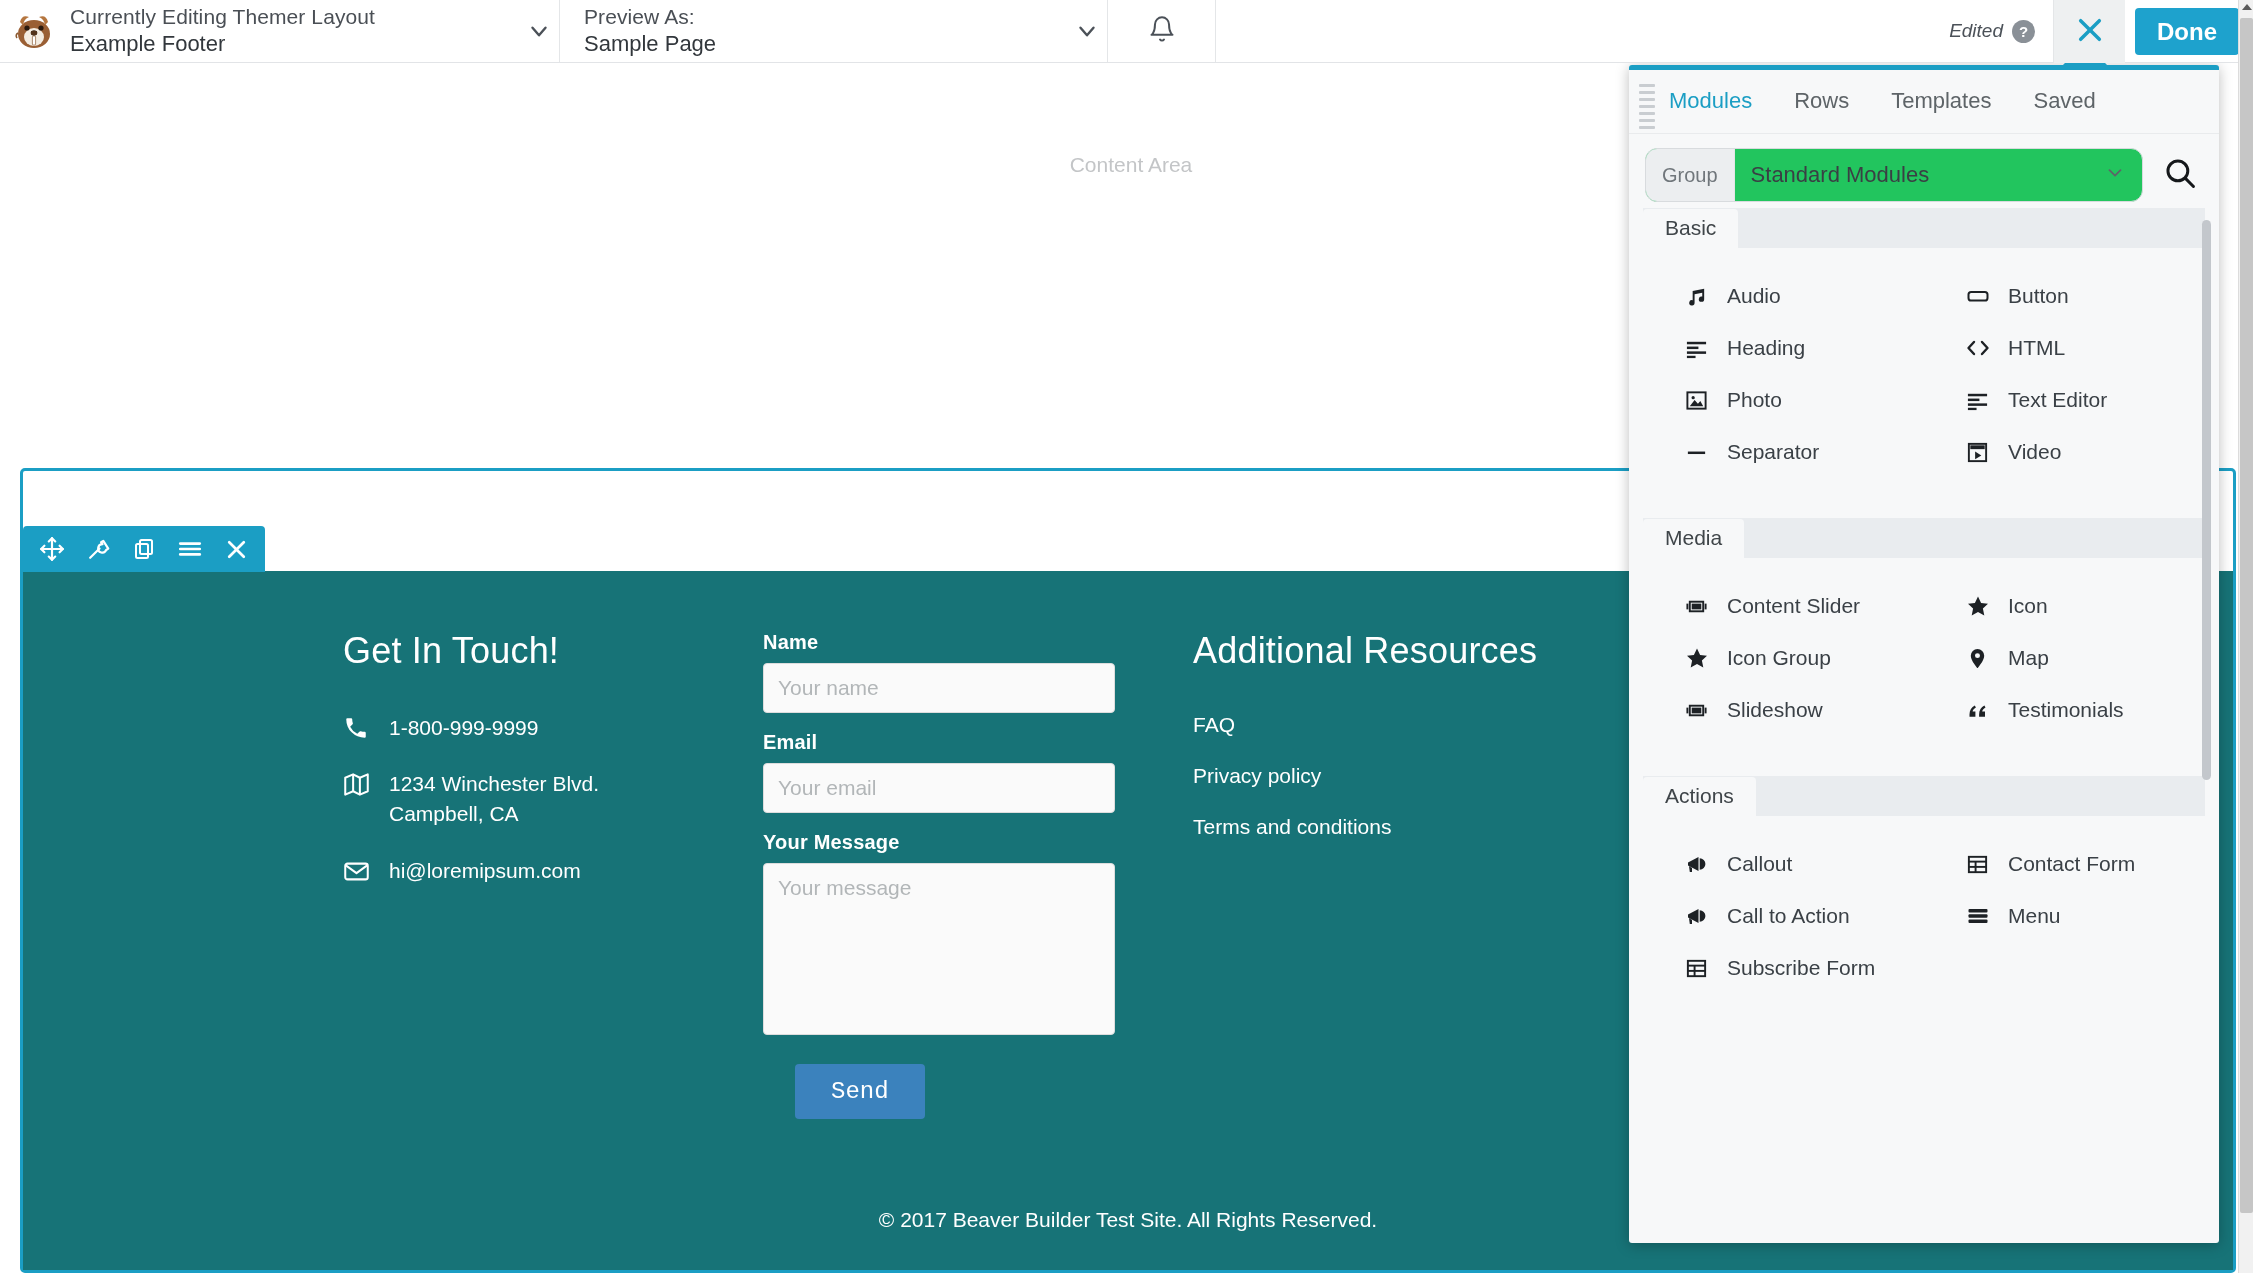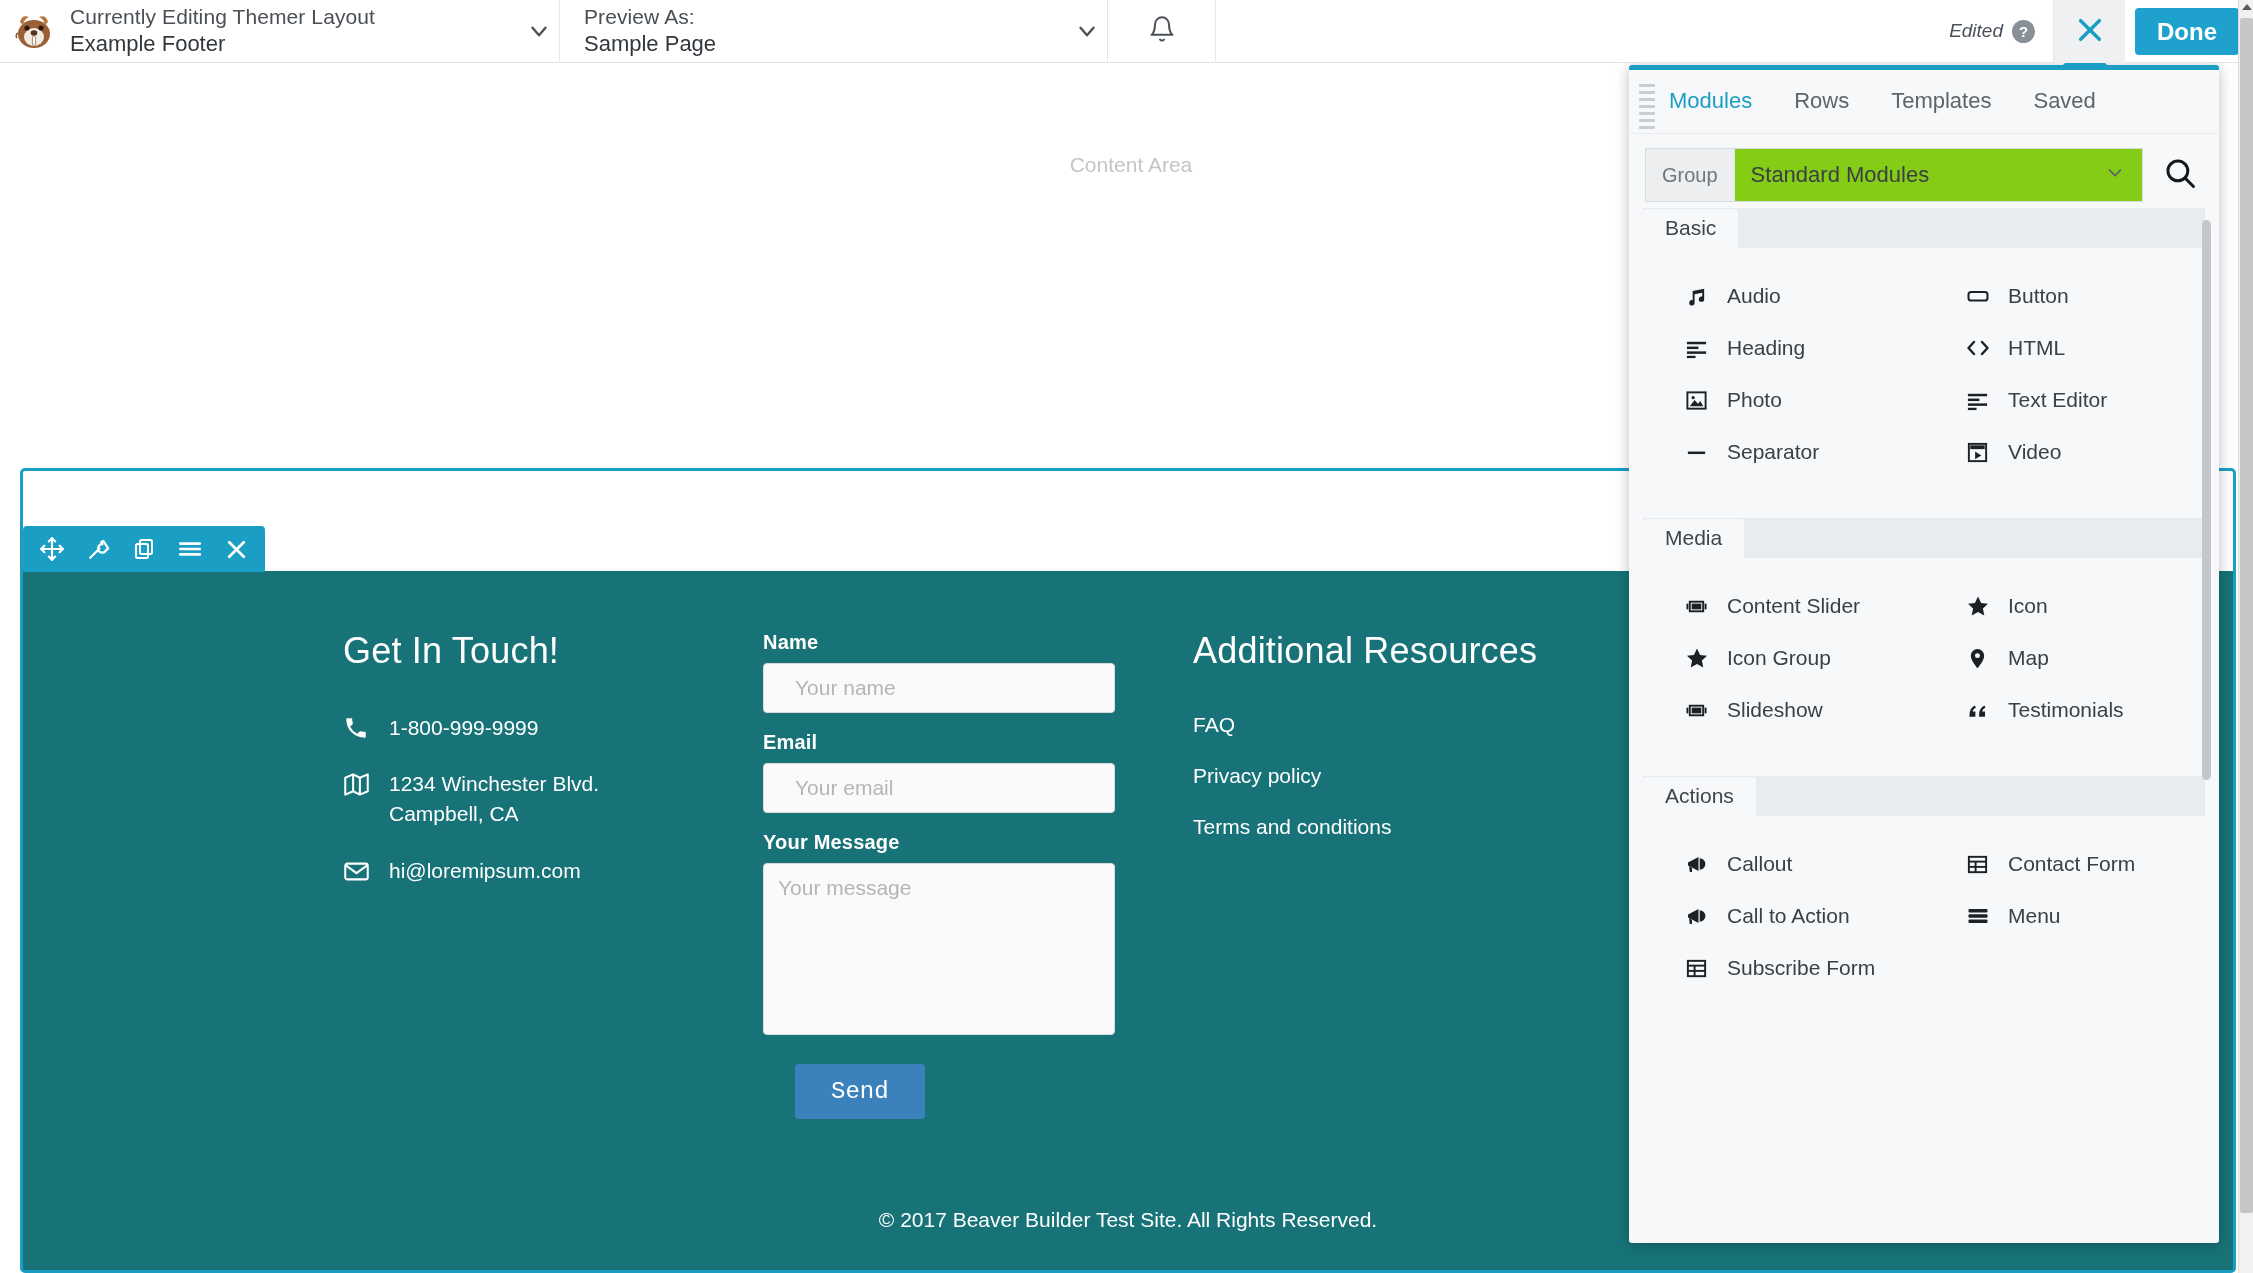--- a/index.html
+++ b/index.html
@@ -159,21 +159,21 @@
   .flabel {
     font-size: 20px; font-weight: bold;
     margin-bottom: 9px;
     letter-spacing: .2px;
   }
   .finput {
     width: 352px; height: 50px;
     background: #fafafa;
     border: 1px solid #dddddd;
     border-radius: 4px;
-    padding: 0 31px;
+    padding: 0 14px;
     font-size: 21px;
     color: #5d6265;
     font-family: "Liberation Sans", sans-serif;
     margin-bottom: 18px;
     outline: none;
   }
   .finput::placeholder { color: #b2b6b8; }
   #msg-box {
     width: 352px; height: 172px;
     background: #fafafa;
@@ -256,23 +256,23 @@
   .ptab.active { color: #1b9ec4; }
 
   #panel-filter {
     display: flex; align-items: center;
     padding: 14px 16px 16px 16px;
     gap: 14px;
   }
   #filter-box {
     flex: 1 1 auto;
     display: flex; align-items: center;
-    background: #84cc16;
+    background: #22c55e;
     border: 1px solid #d8dbde;
-    border-radius: 0;
+    border-radius: 12px;
     height: 54px;
     overflow: hidden;
   }
   #group-tag {
     background: #eceef0; color: #70767b;
     font-size: 20px;
     padding: 0 16px; height: 100%;
     display: flex; align-items: center;
     border-right: 1px solid #e3e5e7;
   }

